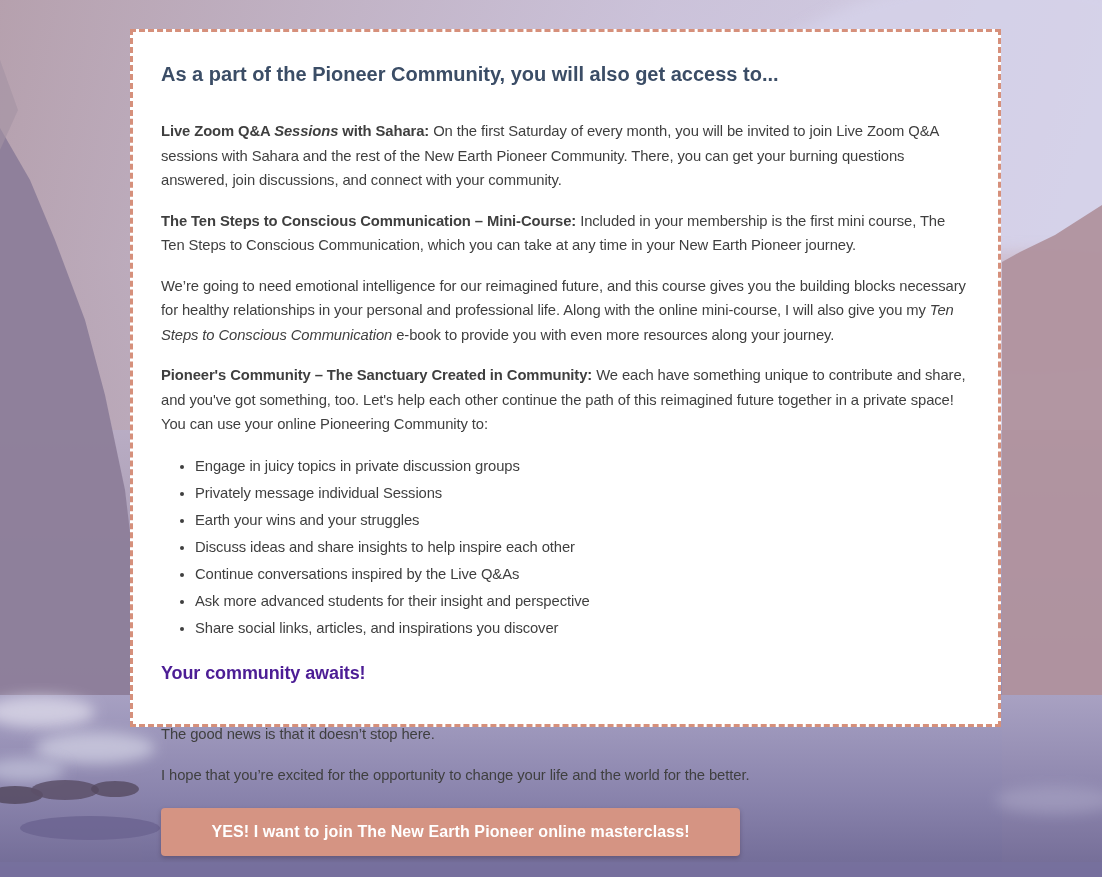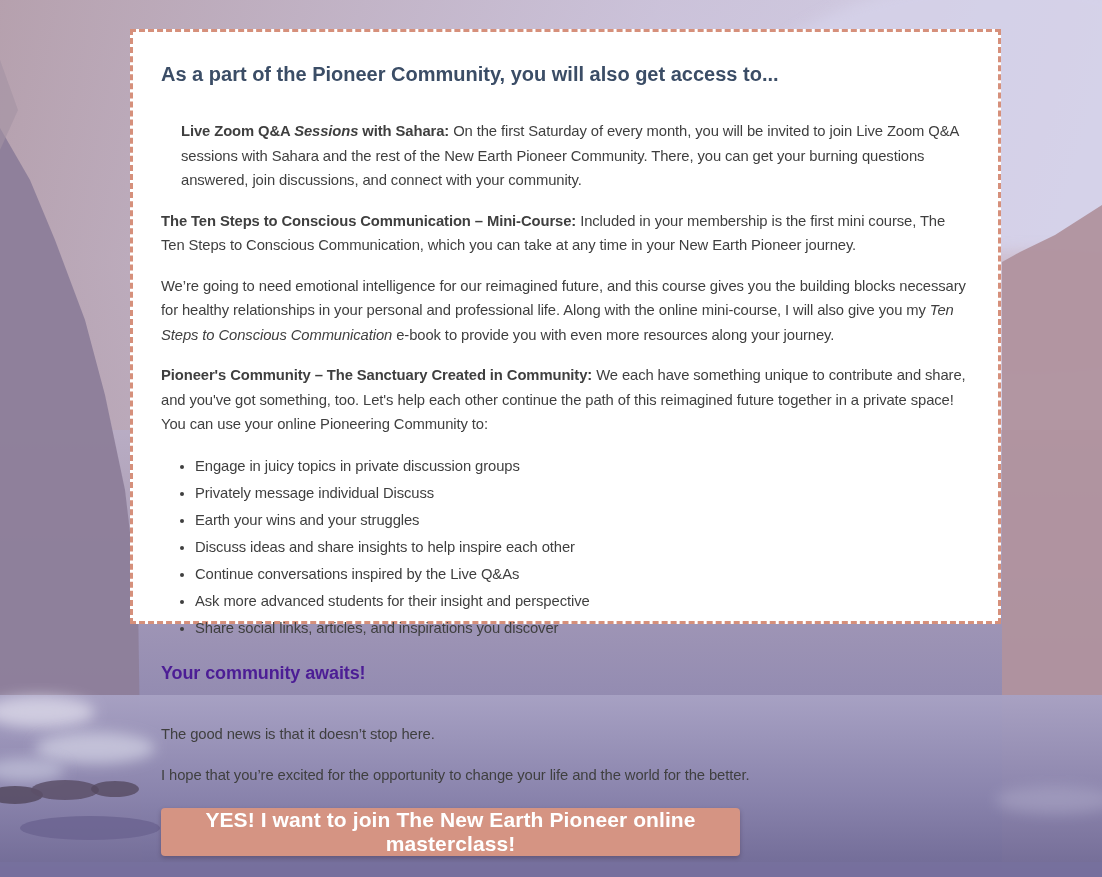--- a/index.html
+++ b/index.html
@@ -11,41 +11,41 @@
   
   .bg {
     position: absolute; inset: 0;
     width: 1102px; height: 877px;
     z-index: 0;
   }
   
   .card {
     position: absolute;
     left: 130px; top: 29px;
-    width: 871px; height: 595px;
+    width: 871px; height: 698px;
     background: #ffffff;
     border: 3px dashed #d6907b;
     padding: 26px 32px 0 28px;
     z-index: 1;
   }
   h1.page-title {
     font-size: 20px;
     line-height: 28px;
     font-weight: bold;
     color: #3b4d66;
     margin: 2px 0 0 0;
   }
   .body-copy {
     color: #3f3f3f;
     font-size: 14.8px;
     letter-spacing: -0.1px;
     line-height: 24.5px;
   }
   p.para { margin: 0 0 16px 0; }
-  p.para.first { margin-top: 31px; margin-left: 20px; }
+  p.para.first { margin-top: 31px; }
   .b  { font-weight: bold; }
   .bi { font-weight: bold; font-style: italic; }
   .i  { font-style: italic; }
   ul.benefits {
     margin: 17px 0 14px 0;
     padding-left: 34px;
     list-style: disc outside;
   }
   ul.benefits li {
     margin-bottom: 2.5px;
@@ -61,21 +61,21 @@
   p.closing { margin: 0 0 16px 0; }
   .cta-wrap { margin-top: 21px; }
   button.cta {
     display: block;
     width: 579px; height: 48px;
     background: #d59483;
     color: #ffffff;
     border: none;
     border-radius: 4px;
     font-family: "Liberation Sans", sans-serif;
-    font-size: 21px;
+    font-size: 16px;
     font-weight: bold;
     letter-spacing: 0.1px;
     text-align: center;
     cursor: pointer;
     box-shadow: 0 2px 4px rgba(60,40,60,0.35);
   }
 </style>
 </head>
 <body>
 
@@ -137,21 +137,21 @@
     <p class="para first"><span class="b">Live Zoom Q&amp;A </span><span class="bi">Sessions</span><span class="b"> with Sahara:</span><span> On the first Saturday of every month, you will be invited to join Live Zoom Q&amp;A sessions with Sahara and the rest of the New Earth Pioneer Community. There, you can get your burning questions answered, join discussions, and connect with your community.</span></p>
 
     <p class="para"><span class="b">The Ten Steps to Conscious Communication – Mini-Course:</span><span> Included in your membership is the first mini course, The Ten Steps to Conscious Communication, which you can take at any time in your New Earth Pioneer journey.</span></p>
 
     <p class="para"><span>We’re going to need emotional intelligence for our reimagined future, and this course gives you the building blocks necessary for healthy relationships in your personal and professional life. Along with the online mini-course, I will also give you my </span><span class="i">Ten Steps to Conscious Communication</span><span> e-book to provide you with even more resources along your journey.</span></p>
 
     <p class="para"><span class="b">Pioneer's Community – The Sanctuary Created in Community:</span><span> We each have something unique to contribute and share, and you've got something, too. Let's help each other continue the path of this reimagined future together in a private space! You can use your online Pioneering Community to:</span></p>
 
     <ul class="benefits">
       <li>Engage in juicy topics in private discussion groups</li>
-      <li>Privately message individual Discuss</li>
+      <li>Privately message individual Sessions</li>
       <li>Earth your wins and your struggles</li>
       <li>Discuss ideas and share insights to help inspire each other</li>
       <li>Continue conversations inspired by the Live Q&amp;As</li>
       <li>Ask more advanced students for their insight and perspective</li>
       <li>Share social links, articles, and inspirations you discover</li>
     </ul>
 
     <h2 class="subheading">Your community awaits!</h2>
 
     <p class="closing">The good news is that it doesn’t stop here.</p>

